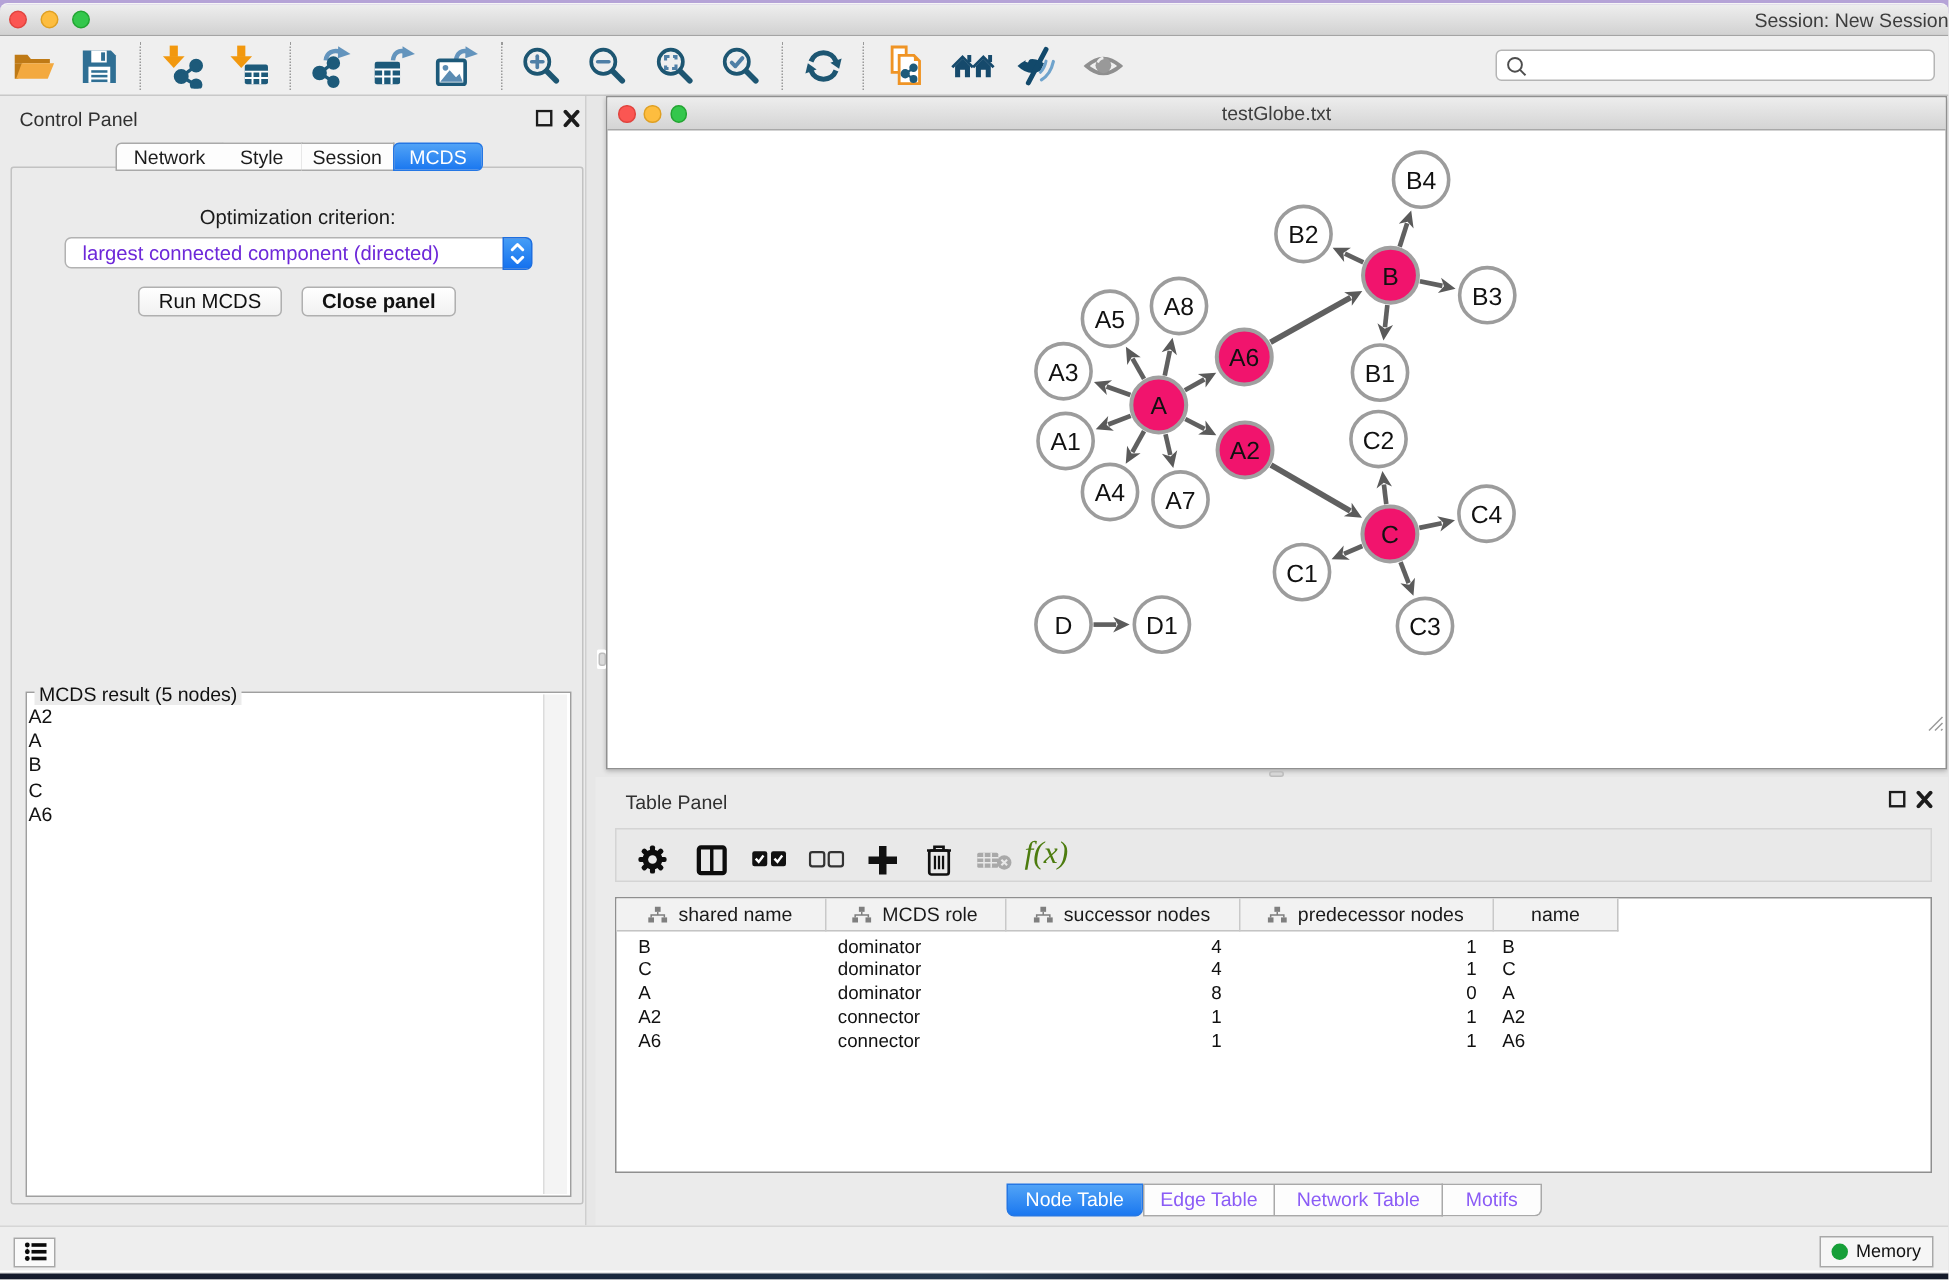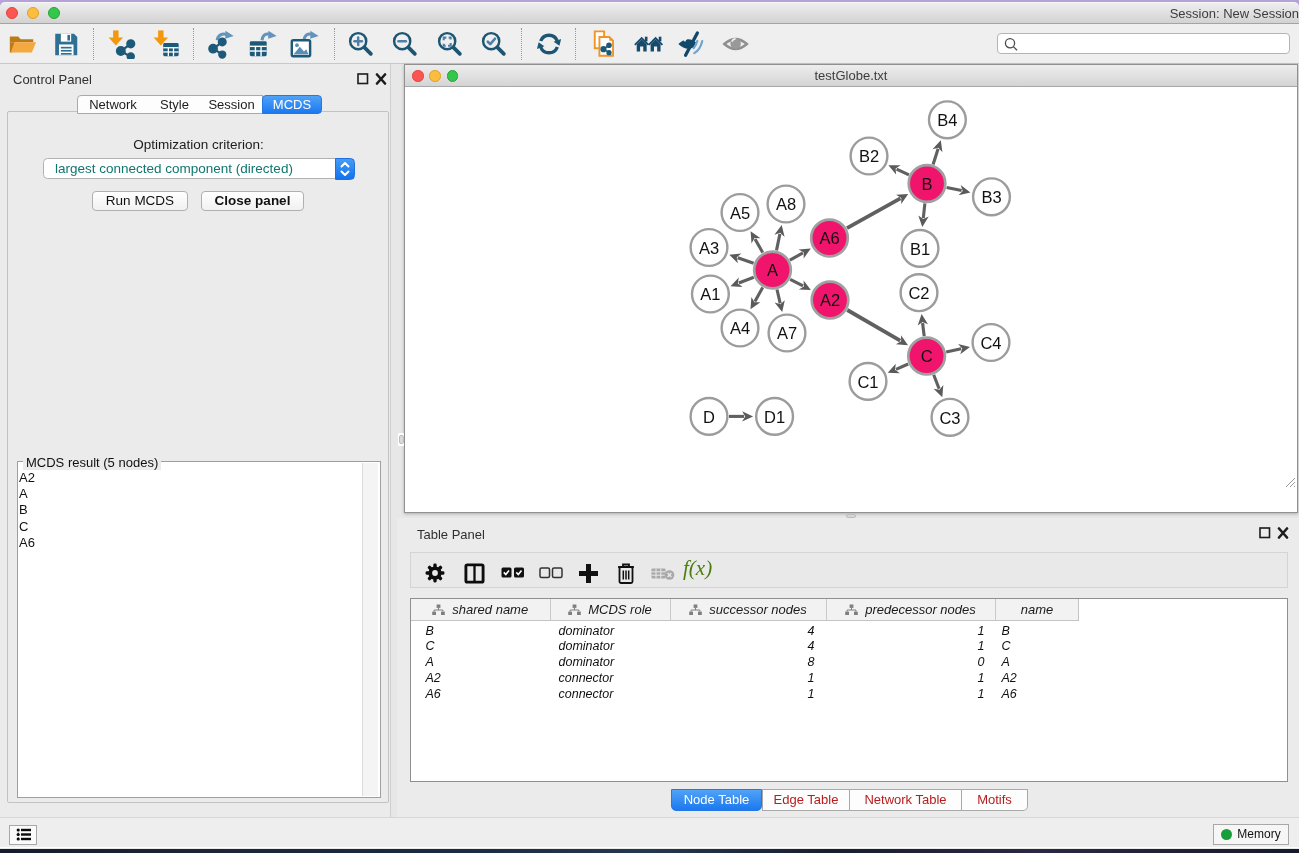--- a/index.html
+++ b/index.html
@@ -22,47 +22,47 @@
 
 #cpanel{left:0;top:64px;width:391px;height:753px;background:#ebebeb;border-right:1px solid #cfcfcf;}
 #cpanel .hdr{left:13px;top:8px;font-size:13px;color:#303030;}
 #cp-box{left:7px;top:47px;width:382px;height:692px;border:1px solid #c2c2c2;border-radius:2px;background:#ebebeb;}
 .tab{top:31px;height:19px;border:1px solid #a9a9a9;background:#fdfdfd;font-size:13px;color:#1c1c1c;text-align:center;line-height:18px;}
 #tab-net{left:77px;width:72px;border-radius:4px 0 0 0;}
 #tab-sty{left:148px;width:54px;border-left:none;}
 #tab-sel{left:201px;width:62px;border-left:none;}
 #tab-mcds{left:262px;width:60px;border:1px solid #2577e4;border-radius:4px 4px 4px 0;background:linear-gradient(#51a3f6,#1b78f0);color:#fff;}
 #opt-label{left:0;top:73px;width:397px;text-align:center;font-size:13.5px;color:#1b1b1b;}
-#dropdown{left:43px;top:94px;width:311px;height:21px;background:#fff;border:1px solid #b2b2b2;border-radius:4.5px;font-size:13.5px;color:#0f766e;line-height:19px;padding-left:11px;}
+#dropdown{left:43px;top:94px;width:311px;height:21px;background:#fff;border:1px solid #b2b2b2;border-radius:4.5px;font-size:13.5px;color:#6d28d9;line-height:19px;padding-left:11px;}
 #dd-btn{left:335px;top:93.5px;width:19.5px;height:22px;border-radius:0 4.5px 4.5px 0;background:linear-gradient(#459df6,#1471ee);border:1px solid #1e6fe0;}
 .btn{top:127px;height:20px;background:linear-gradient(#ffffff,#f1f1f1);border:1px solid #b0b0b0;border-radius:4px;font-size:13.5px;color:#111;text-align:center;line-height:18px;}
 #btn-run{left:92px;width:96px;}
 #btn-close{left:201px;width:103px;font-weight:bold;}
 #groupbox{left:17px;top:397px;width:364px;height:337px;border:1px solid #9f9f9f;background:#fff;}
 #groupbox-label{left:23px;top:391px;font-size:13px;color:#111;background:#ebebeb;padding:0 3px;}
 #mcds-list{left:19px;top:406px;font-size:13px;color:#111;line-height:16.2px;}
 #list-scroll{left:362px;top:399px;width:16px;height:333px;background:#f4f4f4;border-left:1px solid #dcdcdc;}
 
 #netwin{left:404px;top:64px;width:894px;height:449px;background:#fff;border:1px solid #909090;box-shadow:0 1px 3px rgba(0,0,0,0.25);}
 #nw-titlebar{left:0;top:0;width:892px;height:22px;background:linear-gradient(#ededed,#d4d4d4);border-bottom:1px solid #a8a8a8;}
 #nw-titlebar .title{width:100%;text-align:center;font-size:13px;color:#3d3d3d;line-height:21px;}
 .tl2{border-radius:50%;width:11.5px;height:11.5px;top:5px;}
 #nt-r{left:7px;background:#fb5652;border:0.5px solid #e0443e;}
 #nt-y{left:24px;background:#fdbd3f;border:0.5px solid #dfa023;}
 #nt-g{left:41.5px;background:#34c74c;border:0.5px solid #23a532;}
 
 #tpanel{left:397px;top:518px;width:902px;height:299px;background:#ebebeb;}
 #tpanel .hdr{left:20px;top:9px;font-size:13px;color:#303030;}
 #tp-toolbar{left:13px;top:34px;width:878px;height:36px;background:#e9e9e9;border:1px solid #d4d4d4;}
-#tp-table{left:13px;top:80px;width:878px;height:184px;background:#fff;border:1px solid #8f8f8f;font-style:italic;}
+#tp-table{left:13px;top:80px;width:878px;height:184px;background:#fff;border:1px solid #8f8f8f;}
 #tp-thead{left:0;top:0;width:668px;height:22px;background:#f2f2f2;border-right:1px solid #c4c4c4;border-bottom:1px solid #c4c4c4;}
 .th{position:absolute;top:0;height:22px;border-right:1px solid #c9c9c9;font-size:13px;color:#1a1a1a;text-align:center;line-height:22px;}
 .trow{position:absolute;font-size:12.5px;color:#111;}
 .thi{vertical-align:-1.5px;margin-right:7px;}
-.btab{top:271px;height:22px;border:1px solid #a9a9a9;background:#fdfdfd;font-size:13px;color:#b91c1c;text-align:center;line-height:20px;}
+.btab{top:271px;height:22px;border:1px solid #a9a9a9;background:#fdfdfd;font-size:13px;color:#8b5cf6;text-align:center;line-height:20px;}
 
 #statusbar{left:0;top:817px;width:1299px;height:31px;background:#eeeeee;border-top:1px solid #d6d6d6;border-bottom:1.5px solid #ffffff;}
 #memorybtn{left:1213px;top:6px;width:76px;height:21px;background:#f6f6f6;border:1px solid #a8a8a8;font-size:12px;color:#111;line-height:19px;text-align:center;}
 #listbtn{left:9px;top:7px;width:28px;height:20px;background:#fafafa;border:1.5px solid #a8a8a8;}
 #wallpaper-bot{left:0;top:848.5px;width:1299px;height:4.5px;background:linear-gradient(90deg,#151b2c 0%,#1c2438 16%,#1a2a40 34%,#24384e 50%,#171d30 64%,#2a2844 80%,#141a29 100%);}
 </style>
 </head>
 <body>
 <div id="wallpaper-top" class="abs"></div>
 <div id="titlebar" class="abs">

